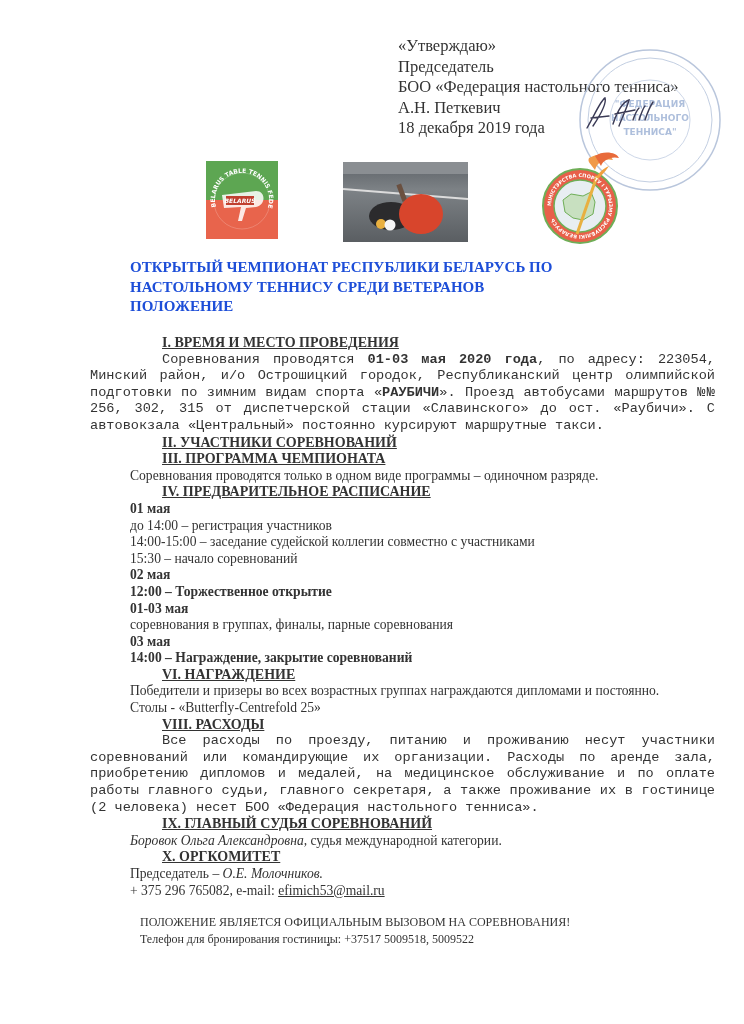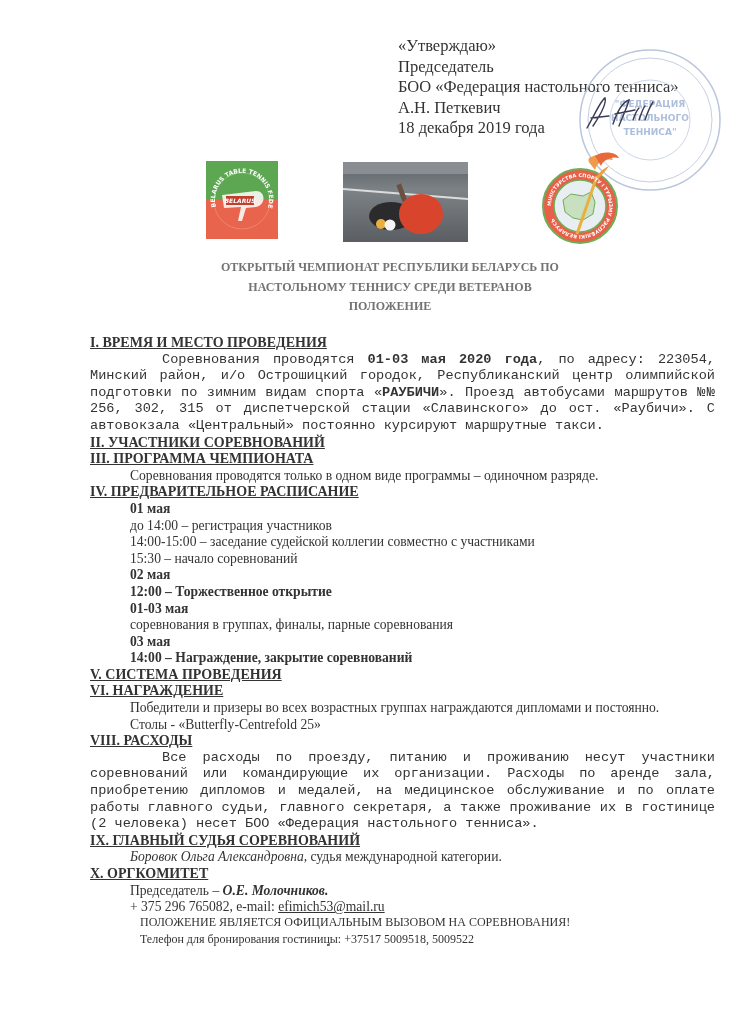--- a/index.html
+++ b/index.html
@@ -12,35 +12,35 @@
   }
   .approve div { white-space: nowrap; }
   .stamp {
     position: absolute; left: 575px; top: 45px; width: 150px; height: 150px;
   }
   .signature { position: absolute; left: 583px; top: 92px; width: 80px; height: 40px; }
   .logo-fed { position: absolute; left: 206px; top: 161px; width: 72px; height: 78px; }
   .logo-photo { position: absolute; left: 343px; top: 162px; width: 125px; height: 80px; }
   .logo-min { position: absolute; left: 539px; top: 150px; width: 82px; height: 95px; }
   .title {
-    position: absolute; left: 130px; width: 520px; top: 258px; text-align: center;
-    font-weight: bold; font-size: 12px; line-height: 19.5px; color: #737373;
+    position: absolute; left: 130px; width: 520px; top: 258px; 
+    font-weight: bold; font-size: 15px; line-height: 19.5px; color: #1d4ed8;
   }
   .content {
     position: absolute; left: 90px; top: 335px; width: 625px; font-size: 13.6px; line-height: 16.6px; color: #333;
   }
   .h {
-    font-weight: bold; text-decoration: underline; font-size: 14px; line-height: 16.6px;
+    margin-left: 72px; font-weight: bold; text-decoration: underline; font-size: 14px; line-height: 16.6px;
   }
   .p { text-align: justify; }
   .p.indent { text-indent: 72px; font-family: Liberation Mono, monospace; }
   .in { margin-left: 40px; }
   .b { font-weight: bold; }
   .i { font-style: italic; }
-  .bi { font-weight: bold; font-style: italic; }
+  .bi { font-weight: normal; font-style: italic; }
   .u { }
   .footer {
     position: absolute; left: 140px; width: 540px; top: 914px; text-align: left; font-size: 12px; line-height: 16.5px; color: #333;
   }
   .dot { position: absolute; left: 327px; top: 944px; width: 2px; height: 2px; background: #666; }
 </style>
 </head>
 <body>
 
 <div class="approve">
@@ -129,21 +129,20 @@
     <div>14:00-15:00 – заседание судейской коллегии совместно с участниками</div>
     <div>15:30 – начало соревнований</div>
     <div class="b">02 мая</div>
     <div class="b">12:00 – Торжественное открытие</div>
     <div class="b">01-03 мая</div>
     <div>соревнования в группах, финалы, парные соревнования</div>
     <div class="b">03 мая</div>
     <div class="b">14:00 – Награждение, закрытие соревнований</div>
   </div>
 
-  <div class="h">V. СИСТЕМА ПРОВЕДЕНИЯ</div>
 
   <div class="h">VI. НАГРАЖДЕНИЕ</div>
   <div class="in">Победители и призеры во всех возрастных группах награждаются дипломами и постоянно.</div>
 
   <div class="in">Столы - «Butterfly-Centrefold 25»</div>
 
   <div class="h">VIII. РАСХОДЫ</div>
   <div class="p indent">Все расходы по проезду, питанию и проживанию несут участники соревнований или командирующие их организации. Расходы по аренде зала, приобретению дипломов и медалей, на медицинское обслуживание и по оплате работы главного судьи, главного секретаря, а также проживание их в гостинице (2 человека) несет БОО «Федерация настольного тенниса».</div>
 
   <div class="h">IX. ГЛАВНЫЙ СУДЬЯ СОРЕВНОВАНИЙ</div>

